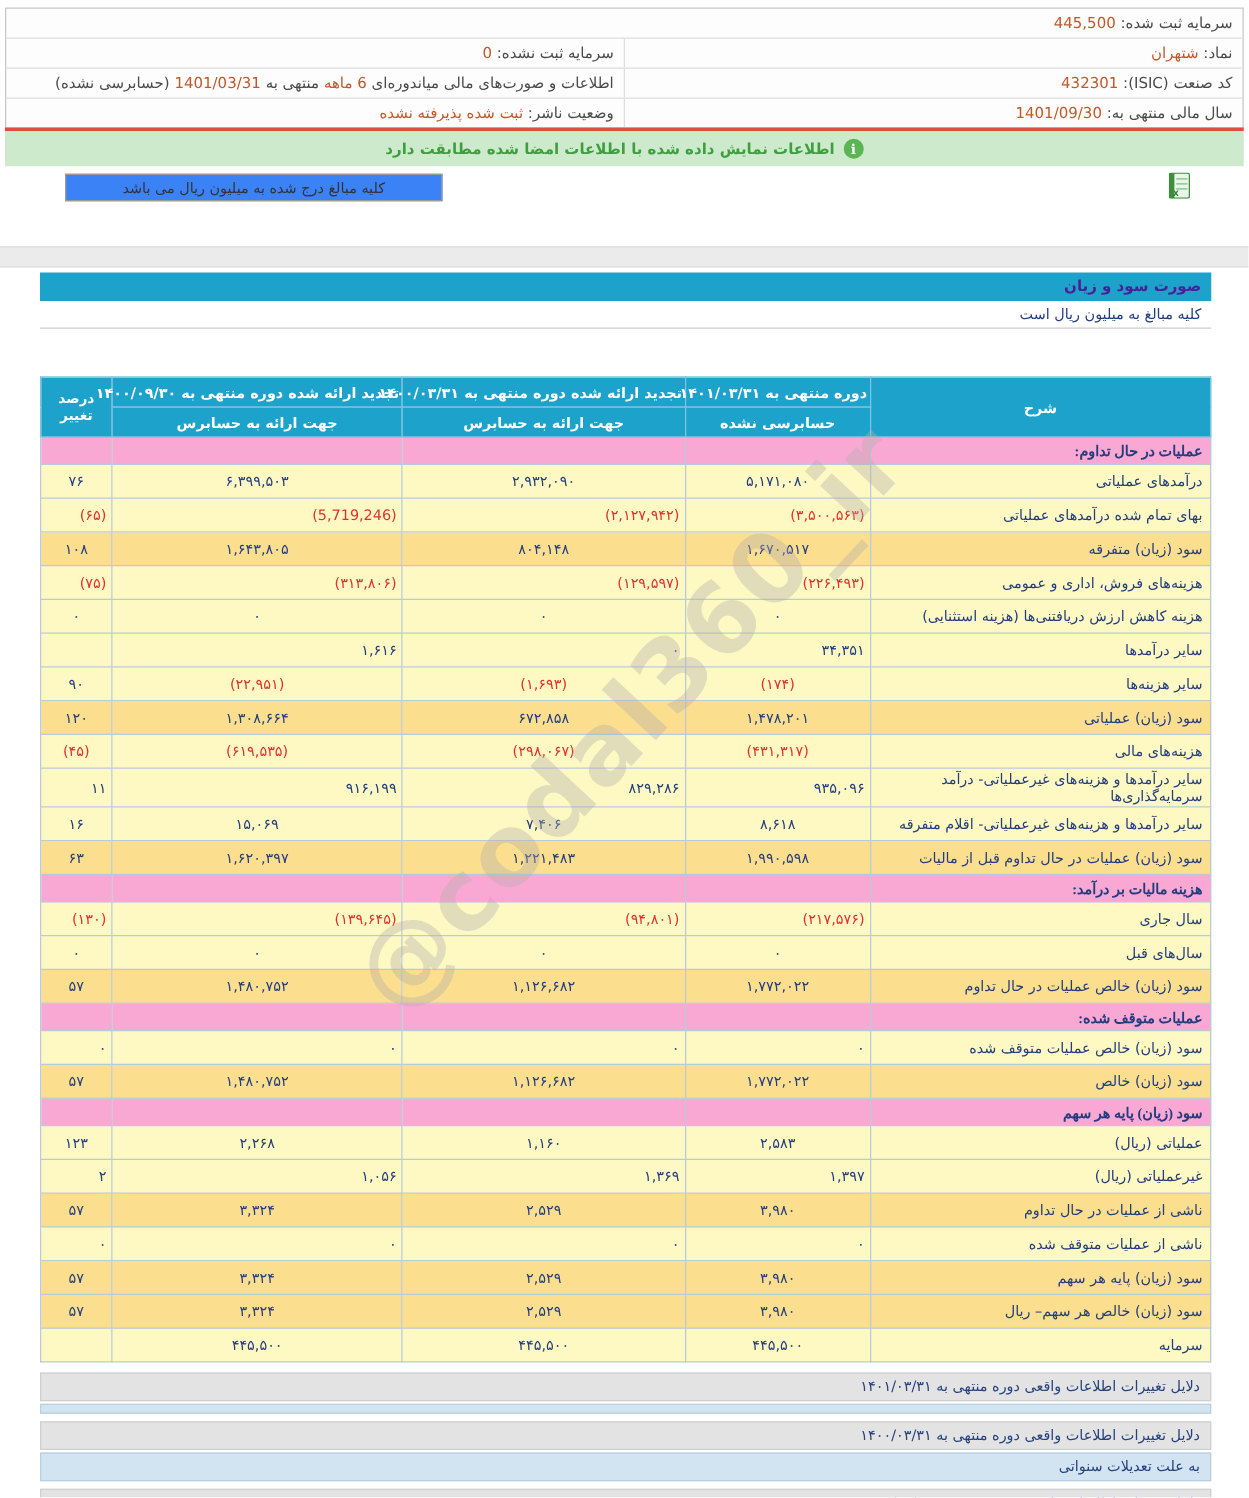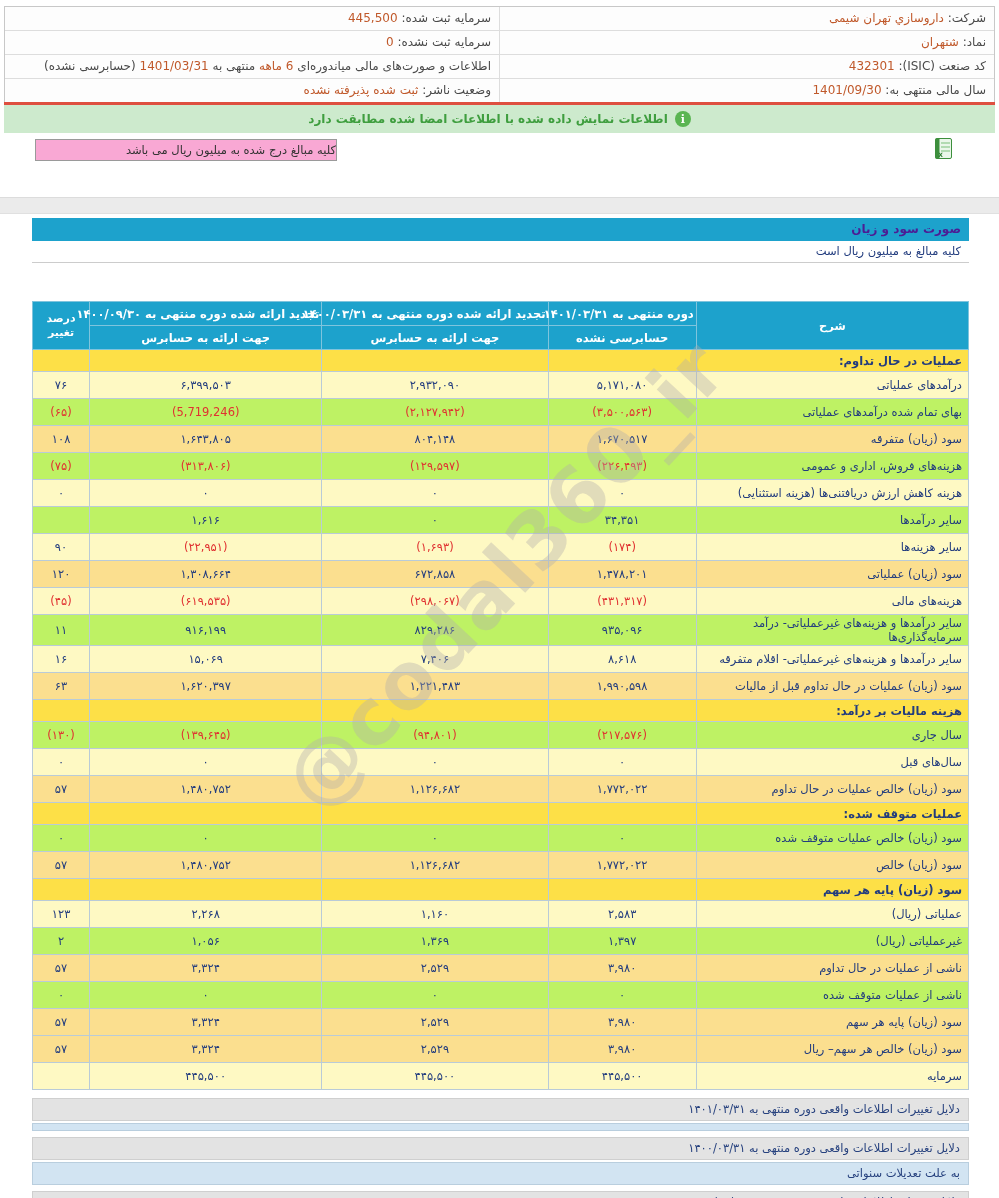--- a/index.html
+++ b/index.html
@@ -13,64 +13,63 @@
   .info-cell.right{border-left:1px solid #ddd;}
   .info-cell .lbl{color:#4a4a4a;}
   .info-cell .val{color:#c0592b;}
   
   #red-divider{position:absolute;top:102px;right:4px;left:4px;height:3px;background:#de4f3f;}
   #signature-banner{position:absolute;top:105px;right:4px;left:4px;height:28px;background:#cdeacd;
       display:flex;align-items:center;justify-content:center;font-size:12px;font-weight:bold;color:#3f9e3f;}
   .info-icon{display:inline-flex;align-items:center;justify-content:center;width:16px;height:16px;margin-left:7px;
       border-radius:50%;background:#5ab552;color:#fff;font-size:11px;font-weight:bold;font-family:"DejaVu Serif",serif;}
   
-  #note-box{position:absolute;top:139px;left:35px;width:300px;height:20px;border:1px solid #9a9a9a;background:#f9a8d4;
-      font-size:11.5px;color:#333;line-height:20px;}
+  #note-box{position:absolute;top:139px;left:52px;width:300px;height:20px;border:1px solid #9a9a9a;background:#3b82f6;
+      font-size:11.5px;color:#333;text-align:center;line-height:20px;}
   #excel-icon{position:absolute;top:138px;right:47px;width:17px;height:21px;cursor:pointer;}
   
   #separator-strip{position:absolute;top:197px;left:0;right:0;height:15px;background:#ebebeb;border-top:1px solid #dcdcdc;border-bottom:1px solid #e0e0e0;}
   
   #statement{position:absolute;top:218px;right:30px;width:937px;}
   #statement-title-bar{height:23px;background:#1da2cc;color:#4c1d95;font-size:12px;font-weight:bold;
       line-height:23px;padding-right:8px;}
   #statement-subtitle{height:21px;background:#fff;border-bottom:1px solid #ccc;color:#223c7e;
       font-size:11.5px;font-weight:normal;line-height:21px;padding-right:8px;}
   
   #income-table{margin-top:38px;width:937px;border-collapse:collapse;table-layout:fixed;font-size:11.5px;}
   #income-table th{background:#1da2cc;color:#fff;font-weight:bold;border:1px solid #7fc4dd;
       height:23px;text-align:center;padding:0 2px;}
   #income-table th .ovf{white-space:nowrap;overflow:visible;}
   #income-table th.h-pct{font-size:11px;line-height:1.25;}
   #income-table td{border:1px solid #b9cbd8;height:24px;padding:1px 4px;color:#223c7e;}
   #income-table td.desc{text-align:right;padding-right:6px;}
   #income-table td.num{text-align:center;}
   #income-table td.red{color:#e03131;}
-  #income-table tr.section td{background:#fde047;height:19px;font-weight:bold;}
+  #income-table tr.section td{background:#f9a8d4;height:19px;font-weight:bold;font-family:Liberation Serif, serif;}
   #income-table tr.bg-blue td{background:#fef9c3;}
-  #income-table tr.bg-white td{background:#bef264;}
+  #income-table tr.bg-white td{background:#fef9c3;text-align:right;}
   #income-table tr.bg-yellow td{background:#fbdf8f;}
   
   #footnotes{margin-top:8px;}
   .fbar{font-size:11.5px;color:#26417e;padding-right:8px;line-height:21px;height:21px;overflow:hidden;}
   .fbar.gray{background:#e3e3e3;border:1px solid #cfcfcf;margin-top:6px;}
   .fbar.blue{background:#d2e4f2;border:1px solid #b9cede;margin-top:2px;}
   .fbar.blue.thin{height:6px;line-height:6px;}
   
   #watermark{position:absolute;left:505px;top:575px;transform:translate(-50%,-50%) rotate(-47deg);
       font-size:78px;font-weight:bold;letter-spacing:2px;color:rgba(178,174,170,0.38);
       direction:ltr;white-space:nowrap;pointer-events:none;z-index:5;}
 </style>
 </head>
 <body>
 
 <div id="page">
 
   <div id="info-table">
       <div class="info-row">
-        <div class="info-cell right"><span class="lbl">شرکت: </span><span class="val">داروسازي تهران شیمی</span></div>
         <div class="info-cell left"><span class="lbl">سرمایه ثبت شده: </span><span class="val">445,500</span></div>
       </div>
       <div class="info-row">
         <div class="info-cell right"><span class="lbl">نماد: </span><span class="val">شتهران</span></div>
         <div class="info-cell left"><span class="lbl">سرمایه ثبت نشده: </span><span class="val">0</span></div>
       </div>
       <div class="info-row">
         <div class="info-cell right"><span class="lbl">کد صنعت (ISIC): </span><span class="val">432301</span></div>
         <div class="info-cell left"><span class="lbl">اطلاعات و صورت‌های مالی میاندوره‌ای </span><span class="val">6 ماهه</span><span class="lbl"> منتهی به </span><span class="val">1401/03/31</span><span class="lbl"> (حسابرسی نشده)</span></div>
       </div>

